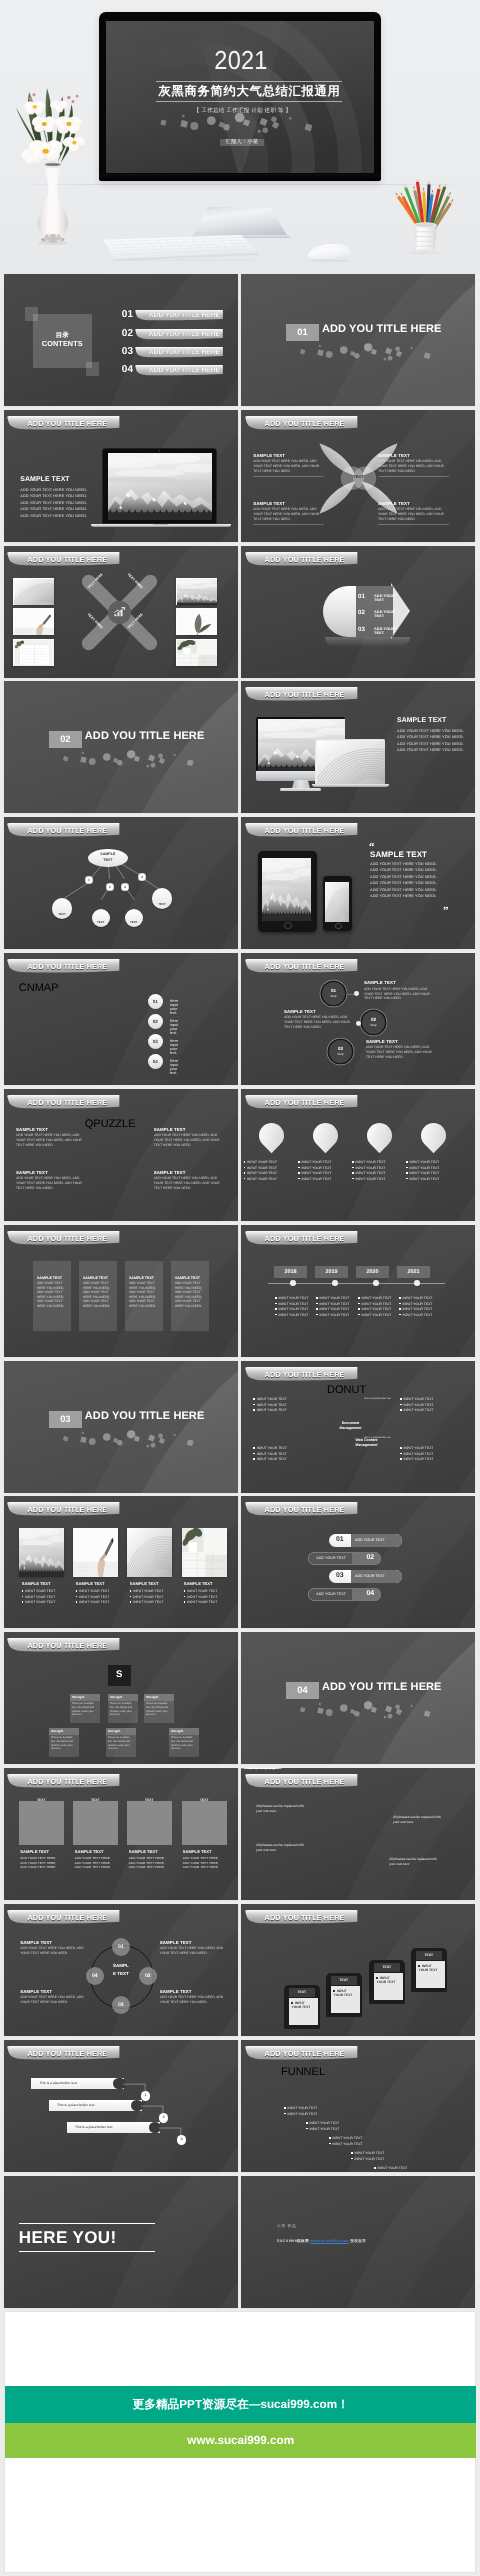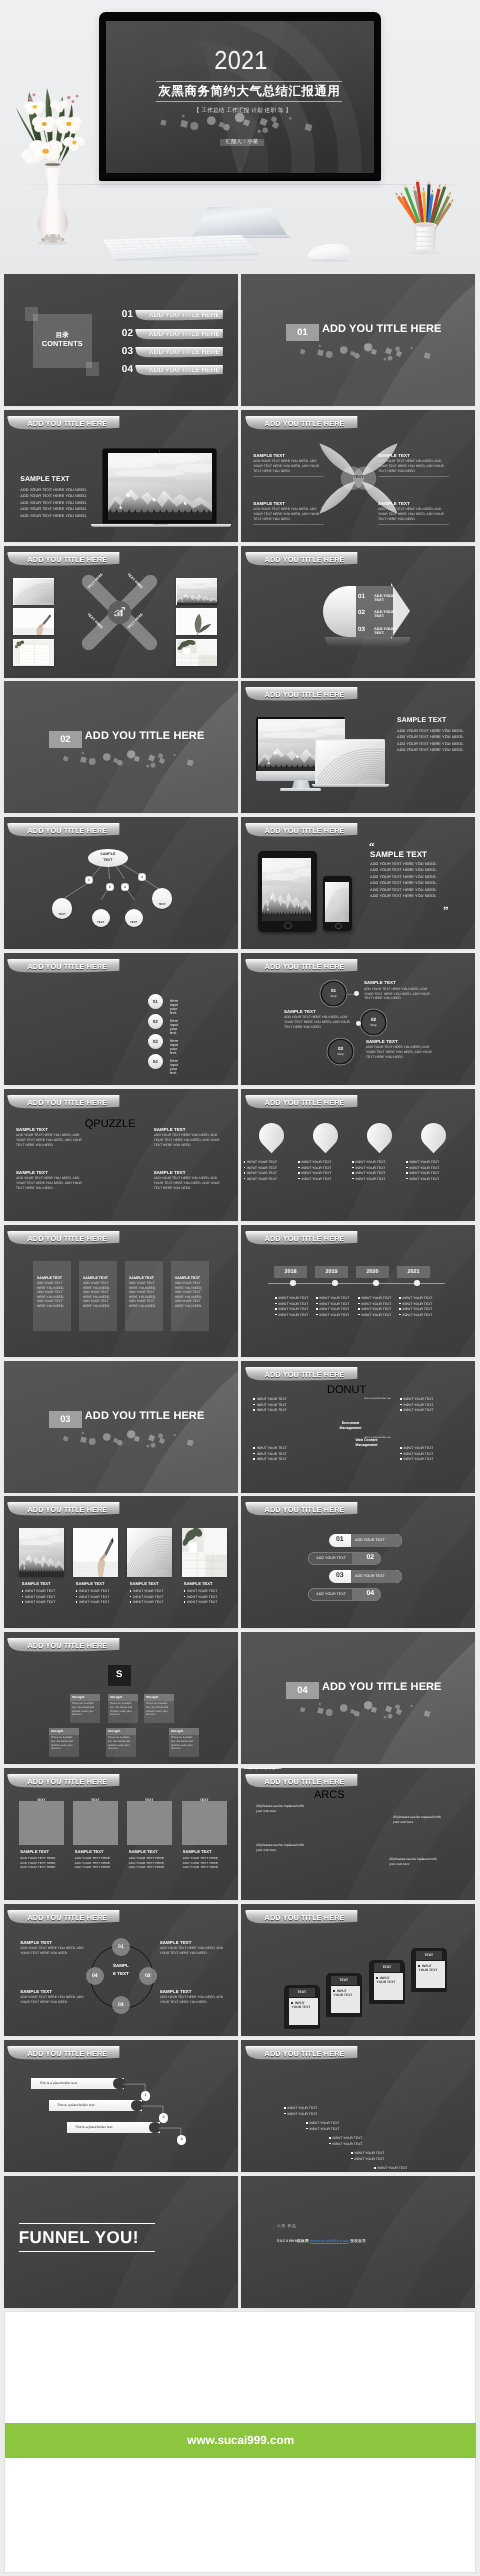--- a/index.html
+++ b/index.html
@@ -1689,20 +1689,21 @@
                 <stop offset="0.34" stop-color="#cdcdcd"></stop>
                 <stop offset="0.60" stop-color="#b5b5b5"></stop>
                 <stop offset="0.82" stop-color="#a6a6a6"></stop>
                 <stop offset="1" stop-color="#9d9d9d"></stop>
               </linearGradient>
             </defs>
             <path d="M0.3 0.9 C 1.2 0.2 2.2 0 3.8 0 L163.6 0 L163.6 17.0 C 120 19.6 60 20.2 26 19.4 C 12.6 19.0 5.4 16.0 3.2 11.0 C 2.0 8.2 1.0 4.2 0.3 0.9 Z" fill="url(#bg1)"></path>
           </svg>
           <div class="lbl">ADD YOU TITLE HERE</div>
         </div>
+        <div class="cnmap">CNMAP</div>
         <div class="mp-row" style="top:41px">
           <span class="mp-num">01</span>
           <span class="mp-lbl">Here input your text.</span>
         </div>
         <div class="mp-row" style="top:61px">
           <span class="mp-num">02</span>
           <span class="mp-lbl">Here input your text.</span>
         </div>
         <div class="mp-row" style="top:81px">
           <span class="mp-num">03</span>
@@ -2592,21 +2593,20 @@
                 <stop offset="0.34" stop-color="#cdcdcd"></stop>
                 <stop offset="0.60" stop-color="#b5b5b5"></stop>
                 <stop offset="0.82" stop-color="#a6a6a6"></stop>
                 <stop offset="1" stop-color="#9d9d9d"></stop>
               </linearGradient>
             </defs>
             <path d="M0.3 0.9 C 1.2 0.2 2.2 0 3.8 0 L163.6 0 L163.6 17.0 C 120 19.6 60 20.2 26 19.4 C 12.6 19.0 5.4 16.0 3.2 11.0 C 2.0 8.2 1.0 4.2 0.3 0.9 Z" fill="url(#bg1)"></path>
           </svg>
           <div class="lbl">ADD YOU TITLE HERE</div>
         </div>
-        <div class="arcs">ARCS</div>
         <div class="arc-l a0">Business Transformation</div>
         <div class="arc-l a1">Change Management</div>
         <div class="arc-l a2">Organization Development</div>
         <div class="arc-l a3">Business Process Development</div>
         <div class="arc-l a4">Customer Relationship Management</div>
         <div class="arc-n l" style="left:15px;top:36px">All phrases can be replaced with your own text.</div>
         <div class="arc-n r" style="left:152px;top:47px">All phrases can be replaced with your own text.</div>
         <div class="arc-n l" style="left:15px;top:75px">All phrases can be replaced with your own text.</div>
         <div class="arc-n r" style="left:148px;top:89px">All phrases can be replaced with your own text.</div>
       </div>
@@ -2806,20 +2806,21 @@
                 <stop offset="0.34" stop-color="#cdcdcd"></stop>
                 <stop offset="0.60" stop-color="#b5b5b5"></stop>
                 <stop offset="0.82" stop-color="#a6a6a6"></stop>
                 <stop offset="1" stop-color="#9d9d9d"></stop>
               </linearGradient>
             </defs>
             <path d="M0.3 0.9 C 1.2 0.2 2.2 0 3.8 0 L163.6 0 L163.6 17.0 C 120 19.6 60 20.2 26 19.4 C 12.6 19.0 5.4 16.0 3.2 11.0 C 2.0 8.2 1.0 4.2 0.3 0.9 Z" fill="url(#bg1)"></path>
           </svg>
           <div class="lbl">ADD YOU TITLE HERE</div>
         </div>
+        <div class="fn">FUNNEL</div>
         <div class="fn-tx" style="left:43px;top:66px">
           <div class="bl"><i class="bul"></i><span>INPUT YOUR TEXT</span></div>
           <div class="bl"><i class="bul"></i><span>INPUT YOUR TEXT</span></div>
         </div>
         <div class="fn-tx" style="left:65px;top:81px">
           <div class="bl"><i class="bul"></i><span>INPUT YOUR TEXT</span></div>
           <div class="bl"><i class="bul"></i><span>INPUT YOUR TEXT</span></div>
         </div>
         <div class="fn-tx" style="left:88px;top:96px">
           <div class="bl"><i class="bul"></i><span>INPUT YOUR TEXT</span></div>
@@ -2846,21 +2847,21 @@
             </clipPath>
           </defs>
           <g clip-path="url(#c28)">
             <rect width="341.5" height="191.7" fill="url(#g28)"></rect>
             <circle cx="731.6" cy="413.1" r="543" fill="#000" opacity="0.055"></circle>
             <circle cx="731.6" cy="413.1" r="617" fill="#fff" opacity="0.035"></circle>
             <circle cx="731.6" cy="413.1" r="470" fill="#fff" opacity="0.030"></circle>
           </g>
         </svg>
         <div class="ty-r1"></div>
-        <div class="ty">FUNNEL YOU!</div>
+        <div class="ty">HERE YOU!</div>
         <div class="ty-r2"></div>
       </div>
 <div class="slide" style="left:241px;top:1902px">
         <svg class="sbg" viewBox="0 0 341.5 191.7" preserveAspectRatio="none">
           <defs>
             <linearGradient id="g29" x1="0.15" y1="0" x2="0.7" y2="1">
               <stop offset="0" stop-color="#484848"></stop>
               <stop offset="0.45" stop-color="#434343"></stop>
               <stop offset="1" stop-color="#3a3a3a"></stop>
             </linearGradient>
@@ -2874,17 +2875,18 @@
             <circle cx="731.6" cy="413.1" r="617" fill="#fff" opacity="0.035"></circle>
             <circle cx="731.6" cy="413.1" r="470" fill="#fff" opacity="0.030"></circle>
           </g>
         </svg>
         <div class="cr1">小菜  作品</div>
         <div class="cr2"><span>SUCAI999模板网</span> <span class="lnk">www.sucai999.com</span> <span>授权发布</span></div>
       </div>
   </div>
 
   <div class="panel">
+    <div class="band band1">更多精品PPT资源尽在—sucai999.com！</div>
     <div class="band band2">www.sucai999.com</div>
   </div>
 
 </div>
 
 
 </body></html>

